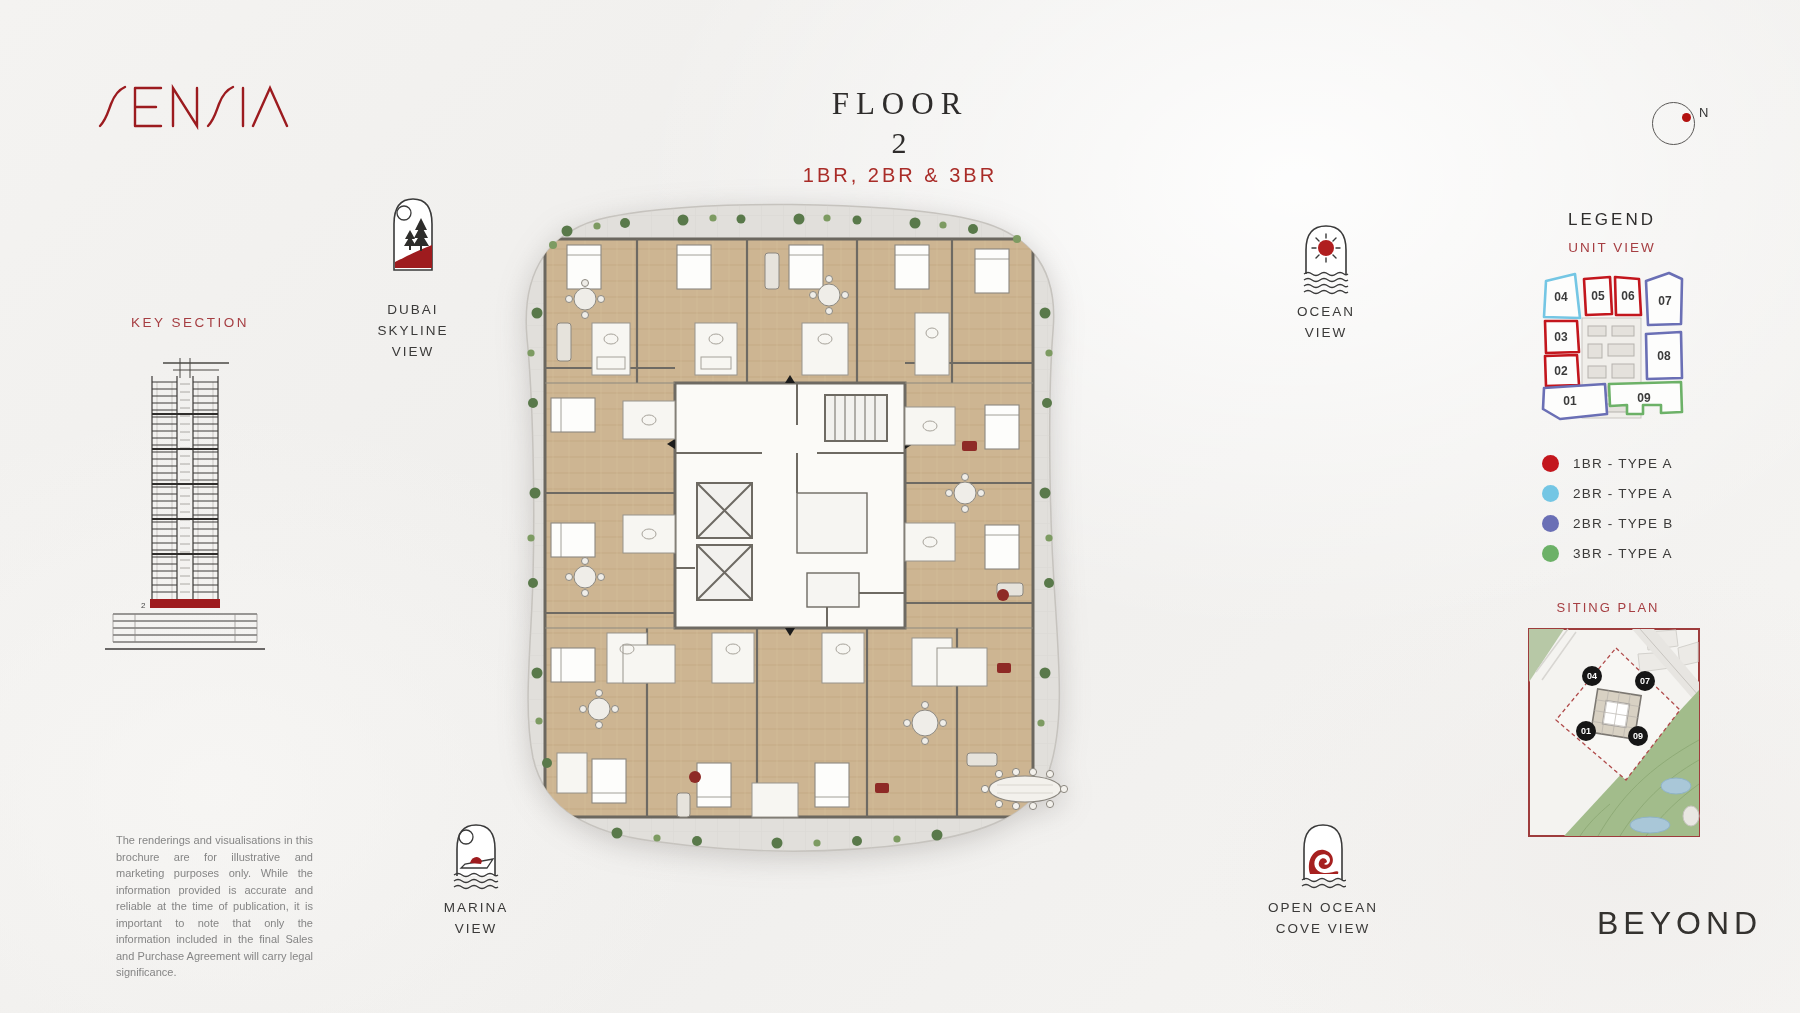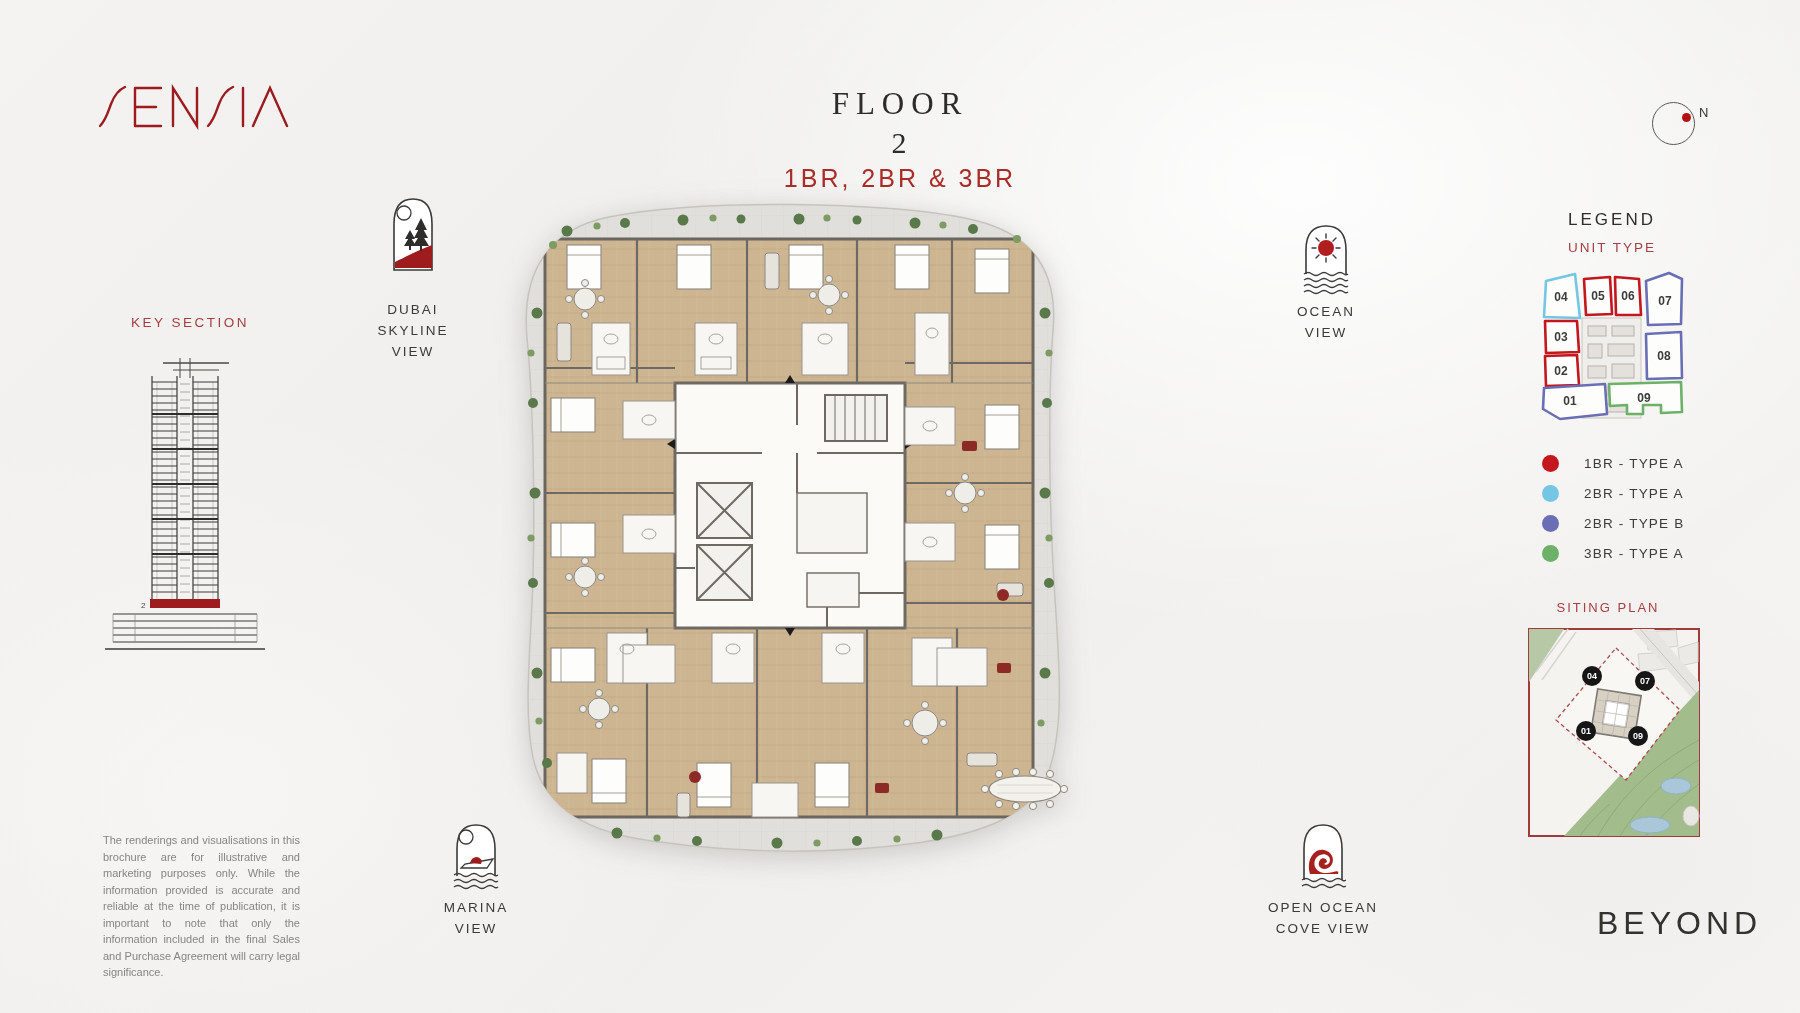--- a/index.html
+++ b/index.html
@@ -9,27 +9,27 @@
       radial-gradient(900px 700px at 12% 78%, rgba(248,247,245,.8) 0%, rgba(248,247,245,0) 55%),
       radial-gradient(700px 500px at 90% 85%, rgba(240,238,236,.9) 0%, rgba(240,238,236,0) 60%),
       linear-gradient(135deg,#f4f3f1 0%,#efeeec 45%,#f6f5f3 100%);
   }
   .abs{position:absolute;}
   .ctr{transform:translateX(-50%);text-align:right;}
 
   
   .floor-title{font-family:"Liberation Serif",serif;font-size:31px;letter-spacing:7px;color:#2e2c2b;}
   .floor-num{font-family:"Liberation Serif",serif;font-size:30px;color:#2e2c2b;letter-spacing:2px;}
-  .floor-sub{font-size:25px;letter-spacing:3px;color:#a92c28;}
+  .floor-sub{font-size:20px;letter-spacing:3px;color:#a92c28;}
 
   
   .view-label{font-size:13.5px;letter-spacing:2px;color:#3b3a39;line-height:1.55;text-align:center;}
   .red-heading{font-size:13.5px;letter-spacing:2.5px;color:#a63e42;text-align:center;}
   .legend-title{font-size:17px;letter-spacing:3px;color:#2f2e2d;text-align:center;}
-  .legend-entry{display:flex;align-items:center;gap:25px;height:30px;}
+  .legend-entry{display:flex;align-items:center;gap:14px;height:30px;}
   .legend-entry .dot{width:17px;height:17px;border-radius:50%;flex:0 0 auto;}
   .legend-entry .lbl{font-size:13.5px;letter-spacing:1.2px;color:#3c3b3a;}
   .dot-red{background:#c3161d;}
   .dot-cyan{background:#74c6e4;}
   .dot-purple{background:#6a6fb5;}
   .dot-green{background:#6cb167;}
 
   .disclaimer{width:197px;font-size:11px;line-height:1.5;color:#858585;text-align:justify;}
   .beyond{font-size:32px;letter-spacing:5px;color:#34322f;font-weight:400;margin-left:41px;}
 
@@ -92,21 +92,21 @@
     <rect x="45" y="243" width="70" height="9" fill="#9e1b1e"></rect>
     <text x="36" y="252" font-size="8" fill="#444">2</text>
 
     <g stroke="#3c3a38" stroke-width="1.1">
       <path d="M8,258H152 M8,265H152 M8,272H152 M8,279H152 M8,286H152"></path>
       <path d="M8,258V286 M152,258V286 M30,258V286 M130,258V286" stroke-width=".7" stroke="#8b8884"></path>
     </g>
     <path d="M0,293 H160" stroke="#3c3a38" stroke-width="1.6"></path>
   </svg>
 
-  <div class="abs disclaimer" style="left:103px;top:832px;">The renderings and visualisations in this brochure are for illustrative and marketing purposes only. While the information provided is accurate and reliable at the time of publication, it is important to note that only the information included in the final Sales and Purchase Agreement will carry legal significance.</div>
+  <div class="abs disclaimer" style="left:116px;top:832px;">The renderings and visualisations in this brochure are for illustrative and marketing purposes only. While the information provided is accurate and reliable at the time of publication, it is important to note that only the information included in the final Sales and Purchase Agreement will carry legal significance.</div>
 
   <svg class="abs" style="left:391px;top:196px;" width="44" height="76" viewBox="0 0 44 76">
     <path d="M3,74 V28 Q3,3 22,3 Q41,3 41,28 V74 Z" fill="#ffffff" stroke="#3a3a3a" stroke-width="1.6"></path>
     <circle cx="13" cy="17" r="7" fill="none" stroke="#3a3a3a" stroke-width="1.3"></circle>
     <path d="M4,66 C14,61 26,55 41,49 L41,72 L4,72 Z" fill="#9e1b1e"></path>
     <g fill="#2e2d2b">
       <path d="M30,22 L36,34 H24 Z M30,29 L37,42 H23 Z M30,37 L38,50 H22 Z"></path>
       <rect x="29" y="49" width="2" height="6"></rect>
       <path d="M19,34 L24,43 H14 Z M19,40 L25,50 H13 Z"></path>
       <rect x="18" y="49" width="2" height="5"></rect>
@@ -159,21 +159,21 @@
       <path d="M2,58 q4,-3 8,0 q4,3 8,0 q4,-3 8,0 q4,3 8,0 q4,-3 8,0 q2,1.5 4,0"></path>
       <path d="M2,64 q4,-3 8,0 q4,3 8,0 q4,-3 8,0 q4,3 8,0 q4,-3 8,0 q2,1.5 4,0"></path>
     </g>
   </svg>
   <div class="abs ctr view-label" style="left:1323px;top:898px;">
     <div>OPEN OCEAN</div>
     <div>COVE VIEW</div>
   </div>
 
   <div class="abs ctr legend-title" style="left:1612px;top:210px;">LEGEND</div>
-  <div class="abs ctr red-heading" style="left:1612px;top:240px;letter-spacing:2px;">UNIT TYPE</div>
+  <div class="abs ctr red-heading" style="left:1612px;top:240px;letter-spacing:2px;">UNIT VIEW</div>
 
   <svg class="abs" style="left:1538px;top:268px;" width="148" height="154" viewBox="0 0 148 154">
 
     <rect x="44" y="50" width="59" height="100" fill="#f0eeea" stroke="#c9c6c1" stroke-width="1"></rect>
     <g stroke="#b5b2ad" stroke-width="1" fill="#e4e1dc">
       <rect x="50" y="58" width="18" height="10"></rect>
         <rect x="74" y="58" width="22" height="10"></rect>
       <rect x="50" y="76" width="14" height="14"></rect>
         <rect x="70" y="76" width="26" height="12"></rect>
       <rect x="50" y="98" width="18" height="12"></rect>

